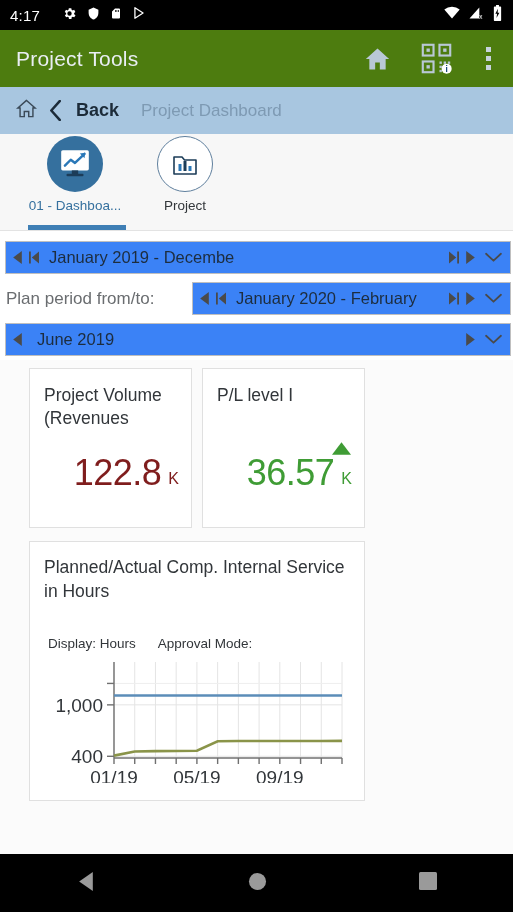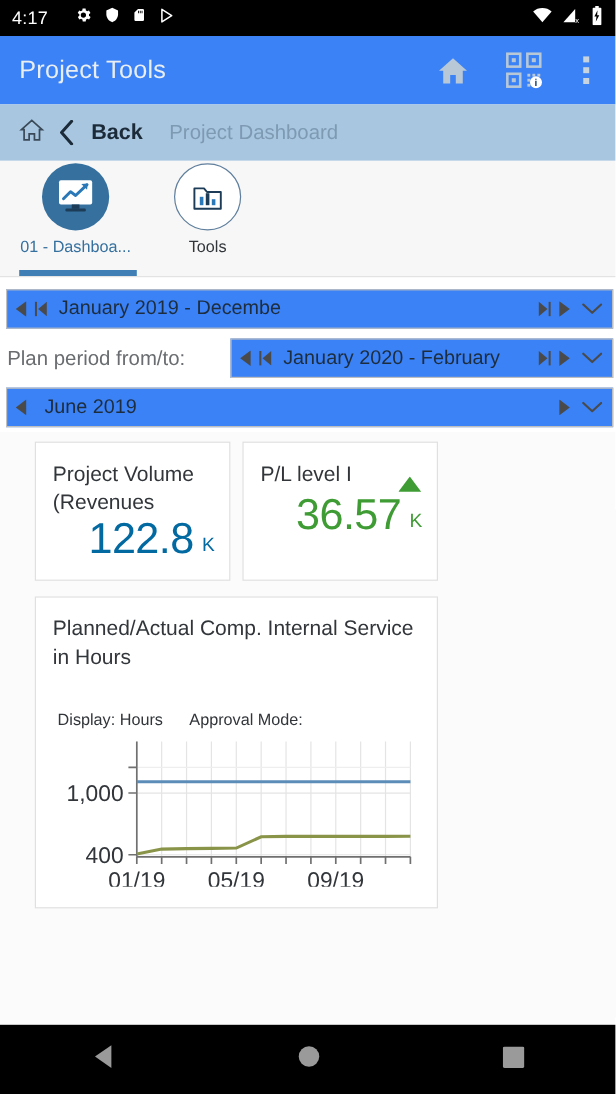--- a/index.html
+++ b/index.html
@@ -17,42 +17,42 @@
     display: flex; align-items: center; padding: 0 10px;
     flex: 0 0 30px;
   }
   .status-time { font-size: 15px; font-weight: 400; letter-spacing: .2px; margin-right: 12px; }
   .status-left, .status-right { display: flex; align-items: center; gap: 10px; }
   .status-right { margin-left: auto; gap: 7px; }
   .sb-ico { display: block; }
 
   
   .appbar {
-    flex: 0 0 57px; background: #3b82f6;
+    flex: 0 0 57px; background: #4d7c0f;
     display: flex; align-items: center; padding: 0 16px;
   }
   .appbar-title { color: #e9eef3; font-size: 21px; letter-spacing: .2px; }
   .appbar-actions { margin-left: auto; display: flex; align-items: center; gap: 28px; }
   .act { display: flex; align-items: center; justify-content: center; cursor: pointer; }
   .kebab { display: flex; flex-direction: column; gap: 4px; padding: 4px 6px; }
   .kebab i { width: 5px; height: 5px; background: #c7d3de; display: block; }
 
   
   .breadcrumb {
     flex: 0 0 47px; background: #a8c6e0;
     display: flex; align-items: center; padding: 0 14px; gap: 10px;
   }
   .bc-back { display: flex; align-items: center; gap: 14px; cursor: pointer; }
   .bc-back-label { color: #1c2b39; font-size: 18px; font-weight: 700; }
   .bc-current { color: #7e9ab3; font-size: 17px; margin-left: 12px; }
 
   
   .tabs {
     flex: 0 0 97px; background: #f7f7f7;
-    display: flex; align-items: flex-start; padding-left: 8px;
+    display: flex; align-items: flex-start; padding-left: 20px;
     position: relative; border-bottom: 1px solid #e3e3e3;
   }
   .tab { width: 110px; display: flex; flex-direction: column; align-items: center;
          padding-top: 2px; cursor: pointer; position: relative; height: 100%; }
   .tab-circle {
     width: 56px; height: 56px; border-radius: 50%;
     display: flex; align-items: center; justify-content: center;
     margin-bottom: 6px;
   }
   .tab.active .tab-circle { background: #35709e; }
@@ -89,28 +89,28 @@
   .section-title {
     font-size: 22px; color: #4a7298; white-space: nowrap;
   }
 
   
   .content { flex: 1 1 auto; background: #fbfbfb; padding: 0 0 0 0; overflow: hidden; }
   .kpi-row { display: flex; gap: 10px; padding: 8px 0 0 29px; }
   .card {
     background: #ffffff; border: 1px solid #e0e0e0;
   }
-  .kpi-card { width: 163px; height: 116px; padding: 15px 12px 10px 14px;
+  .kpi-card { width: 163px; height: 160px; padding: 15px 12px 10px 14px;
               display: flex; flex-direction: column; }
   .kpi-title { font-size: 17.5px; color: #32363a; line-height: 1.33; }
   .kpi-value-wrap { margin-top: auto; display: flex; align-items: flex-end;
                     justify-content: flex-end; padding-bottom: 26px; position: relative; }
   .kpi-number { font-size: 36px; letter-spacing: -.5px; line-height: 1; }
   .kpi-unit { font-size: 16px; margin-left: 7px; margin-bottom: 3px; }
-  .kpi-gray .kpi-number, .kpi-gray .kpi-unit { color: #0369a1; }
+  .kpi-gray .kpi-number, .kpi-gray .kpi-unit { color: #7f1d1d; }
   .kpi-green .kpi-number, .kpi-green .kpi-unit { color: #3f9c35; }
   .kpi-arrow { position: absolute; right: 1px; top: -14px; }
 
   .chart-card { width: 336px; margin: 13px 0 0 29px; height: 260px;
                 padding: 14px 12px 2px 14px; display: flex; flex-direction: column; }
   .chart-title { font-size: 17.5px; color: #32363a; line-height: 1.35; }
   .chart-legendrow { display: flex; gap: 22px; margin-top: 33px; padding-left: 4px; }
   .chart-legendrow span { font-size: 13.5px; color: #32363a; white-space: nowrap; }
   .plot { position: relative; margin-top: 7px; flex: 1; }
   .plot svg { display: block; }
@@ -239,21 +239,21 @@
     </div>
     <div class="tab inactive">
       <span class="tab-circle">
         <svg width="30" height="28" viewBox="0 0 30 28">
           <path d="M4 7h8l2.5 3H26v14H4V7z" fill="#ffffff" stroke="#1c3c58" stroke-width="1.6" stroke-linejoin="round"></path>
           <rect x="8.5" y="14" width="3" height="7" fill="#2a78b8"></rect>
           <rect x="13.5" y="11" width="3" height="10" fill="#1c3c58"></rect>
           <rect x="18.5" y="16" width="3" height="5" fill="#2a78b8"></rect>
         </svg>
       </span>
-      <span class="tab-label">Tools</span>
+      <span class="tab-label">Project</span>
     </div>
   </div>
 
   <div class="form">
 
     <div class="frow">
       <div class="fctrl">
         <span class="nav-btn">
           <svg width="11" height="13" viewBox="0 0 10 12" fill="#4a4a4a">
               <path d="M9 0L1 6l8 6z"></path>

